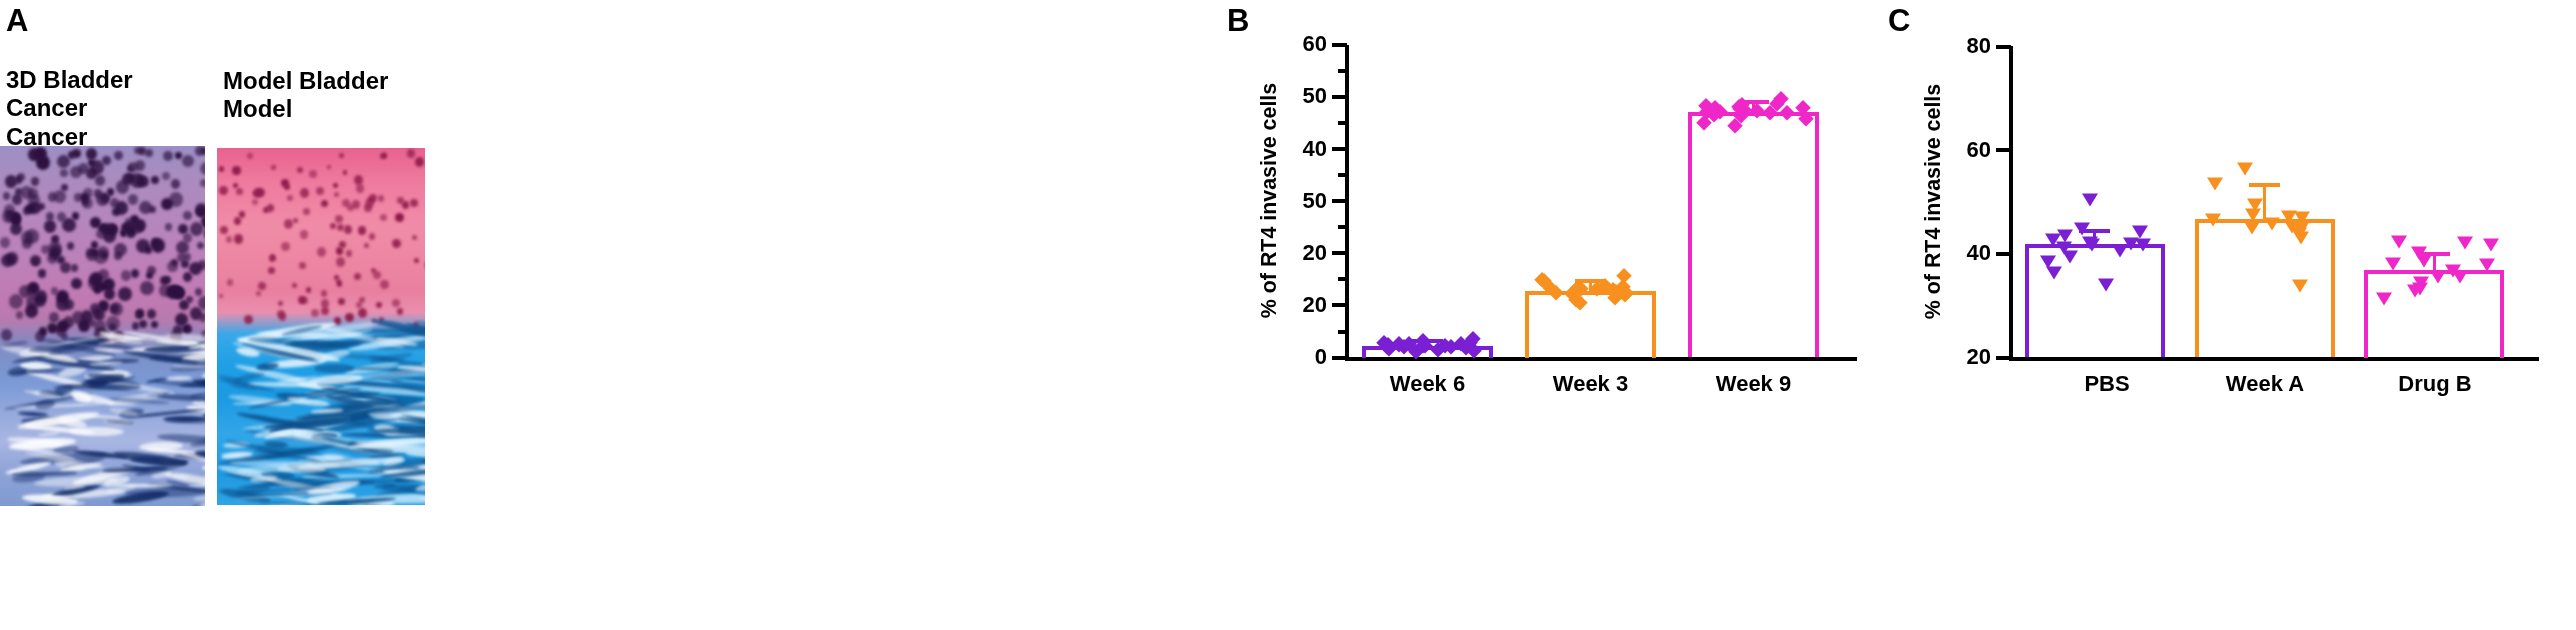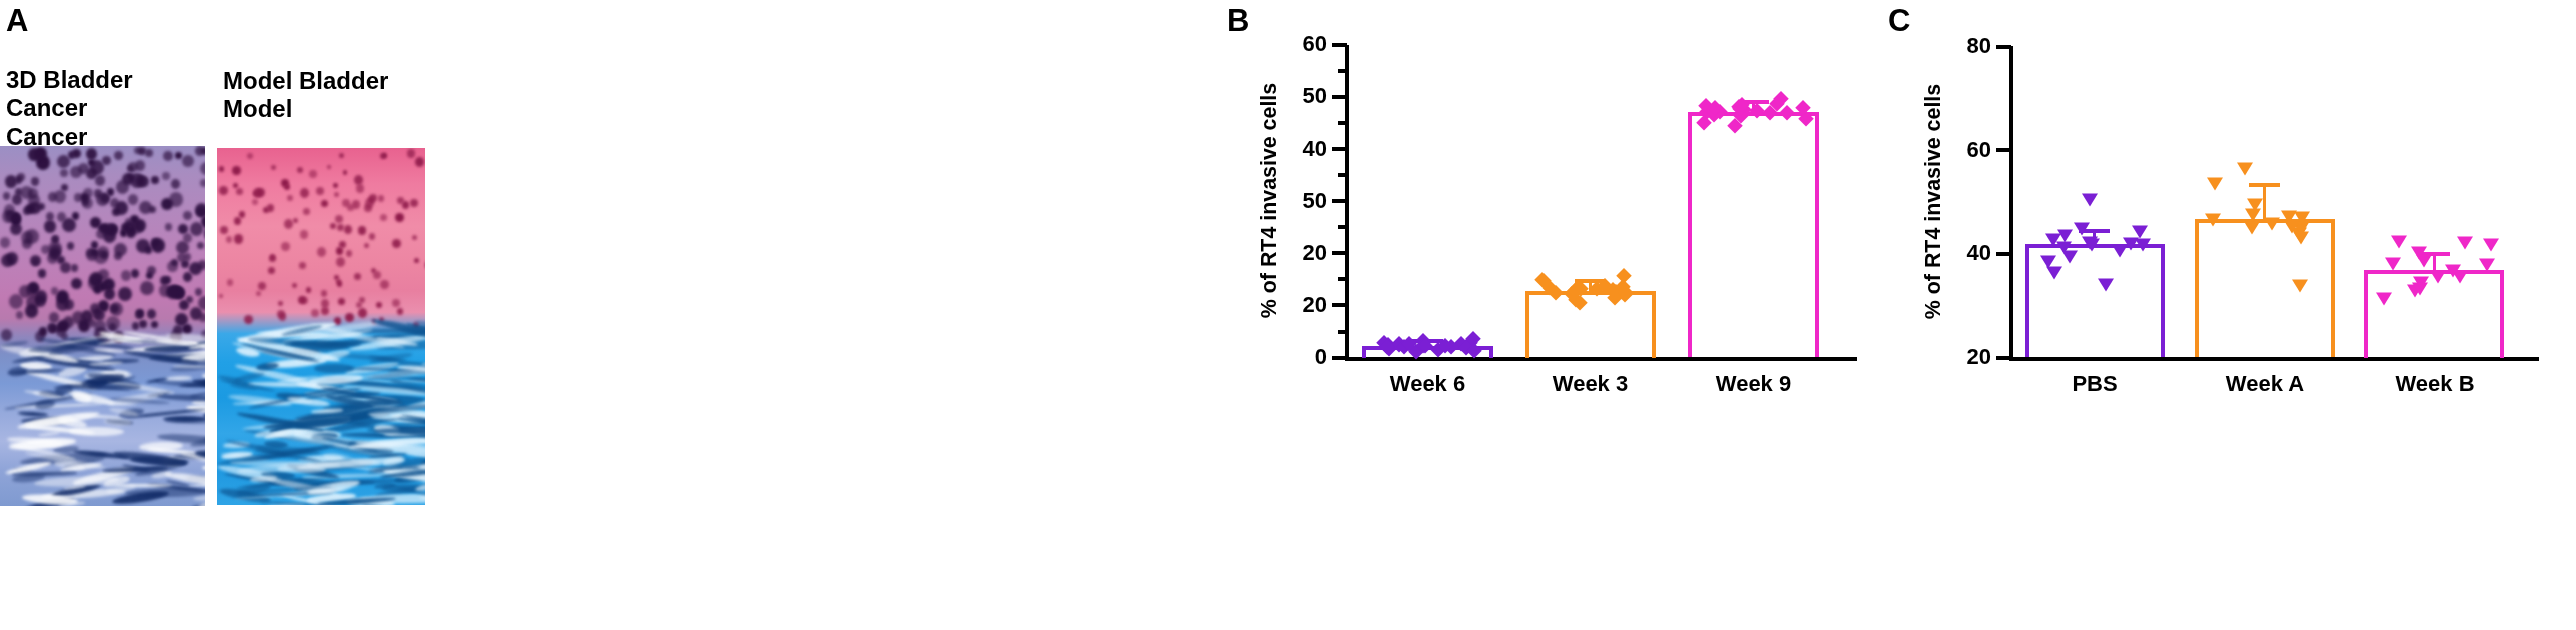--- a/index.html
+++ b/index.html
@@ -878,21 +878,21 @@
     <div class="pt tri" style="left: 208px; top: 243px; border-top: 13px solid rgb(123, 31, 212);"></div>
     <div class="pt tri" style="left: 249px; top: 244px; border-top: 13px solid rgb(123, 31, 212);"></div>
     <div class="pt tri" style="left: 261px; top: 245px; border-top: 13px solid rgb(123, 31, 212);"></div>
     <div class="pt tri" style="left: 166px; top: 262px; border-top: 13px solid rgb(123, 31, 212);"></div>
     <div class="pt tri" style="left: 238px; top: 251px; border-top: 13px solid rgb(123, 31, 212);"></div>
     <div class="pt tri" style="left: 172px; top: 273px; border-top: 13px solid rgb(123, 31, 212);"></div>
     <div class="pt tri" style="left: 182px; top: 248px; border-top: 13px solid rgb(123, 31, 212);"></div>
     <div class="pt tri" style="left: 224px; top: 285px; border-top: 13px solid rgb(123, 31, 212);"></div>
     <div class="pt tri" style="left: 210px; top: 245px; border-top: 13px solid rgb(123, 31, 212);"></div>
     <div class="pt tri" style="left: 188px; top: 257px; border-top: 13px solid rgb(123, 31, 212);"></div>
-    <div class="xtick-label" style="left: 128px; top: 373px; width: 170px;">PBS</div>
+    <div class="xtick-label" style="left: 140px; top: 373px; width: 170px;">PBS</div>
     <div class="bar" style="left: 313px; top: 219px; width: 140px; height: 138px; border-top: 4.2px solid rgb(247, 144, 30); border-right: 4.2px solid rgb(247, 144, 30); border-left: 4.2px solid rgb(247, 144, 30); border-image: initial; border-bottom: none;"></div>
     <div class="errbar" style="left: 367px; top: 183px; width: 31px; height: 36px;">
       <div class="stem" style="background:#f7901e"></div>
       <div class="cap" style="top:0;background:#f7901e"></div>
     </div>
     <div class="pt tri" style="left: 407px; top: 217px; border-top: 13px solid rgb(247, 144, 30);"></div>
     <div class="pt tri" style="left: 333px; top: 184px; border-top: 13px solid rgb(247, 144, 30);"></div>
     <div class="pt tri" style="left: 363px; top: 169px; border-top: 13px solid rgb(247, 144, 30);"></div>
     <div class="pt tri" style="left: 373px; top: 205px; border-top: 13px solid rgb(247, 144, 30);"></div>
     <div class="pt tri" style="left: 371px; top: 215px; border-top: 13px solid rgb(247, 144, 30);"></div>
@@ -918,15 +918,15 @@
     <div class="pt tri" style="left: 542px; top: 261px; border-top: 13px solid rgb(239, 39, 200);"></div>
     <div class="pt tri" style="left: 511px; top: 264px; border-top: 13px solid rgb(239, 39, 200);"></div>
     <div class="pt tri" style="left: 605px; top: 265px; border-top: 13px solid rgb(239, 39, 200);"></div>
     <div class="pt tri" style="left: 578px; top: 277px; border-top: 13px solid rgb(239, 39, 200);"></div>
     <div class="pt tri" style="left: 556px; top: 277px; border-top: 13px solid rgb(239, 39, 200);"></div>
     <div class="pt tri" style="left: 539px; top: 283px; border-top: 13px solid rgb(239, 39, 200);"></div>
     <div class="pt tri" style="left: 533px; top: 291px; border-top: 13px solid rgb(239, 39, 200);"></div>
     <div class="pt tri" style="left: 538px; top: 289px; border-top: 13px solid rgb(239, 39, 200);"></div>
     <div class="pt tri" style="left: 502px; top: 299px; border-top: 13px solid rgb(239, 39, 200);"></div>
     <div class="pt tri" style="left: 571px; top: 271px; border-top: 13px solid rgb(239, 39, 200);"></div>
-    <div class="xtick-label" style="left: 468px; top: 373px; width: 170px;">Week B</div>
+    <div class="xtick-label" style="left: 468px; top: 373px; width: 170px;">Drug B</div>
   </div>
 
 
 </body></html>

